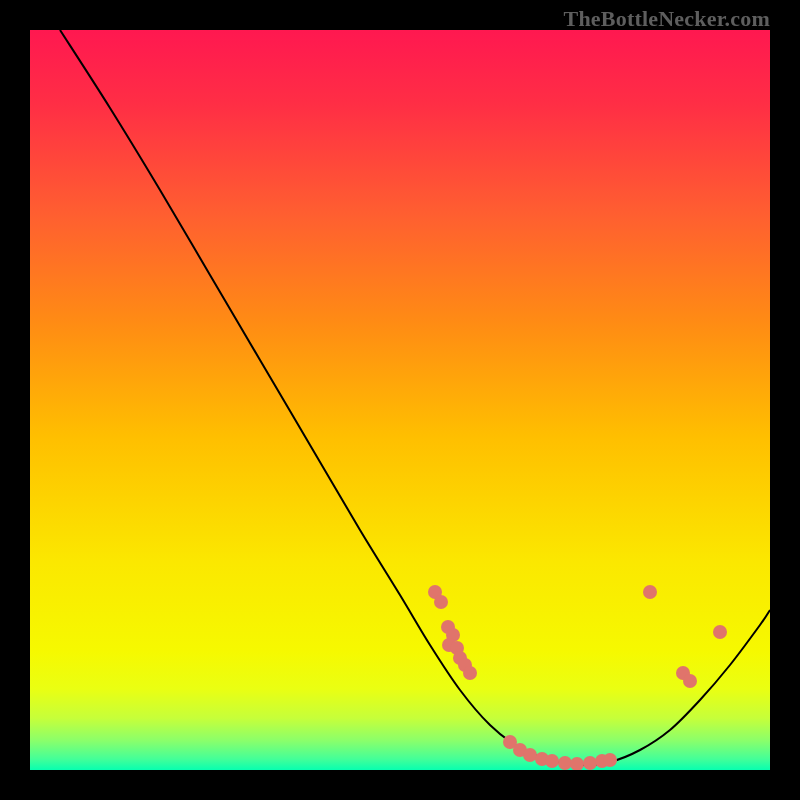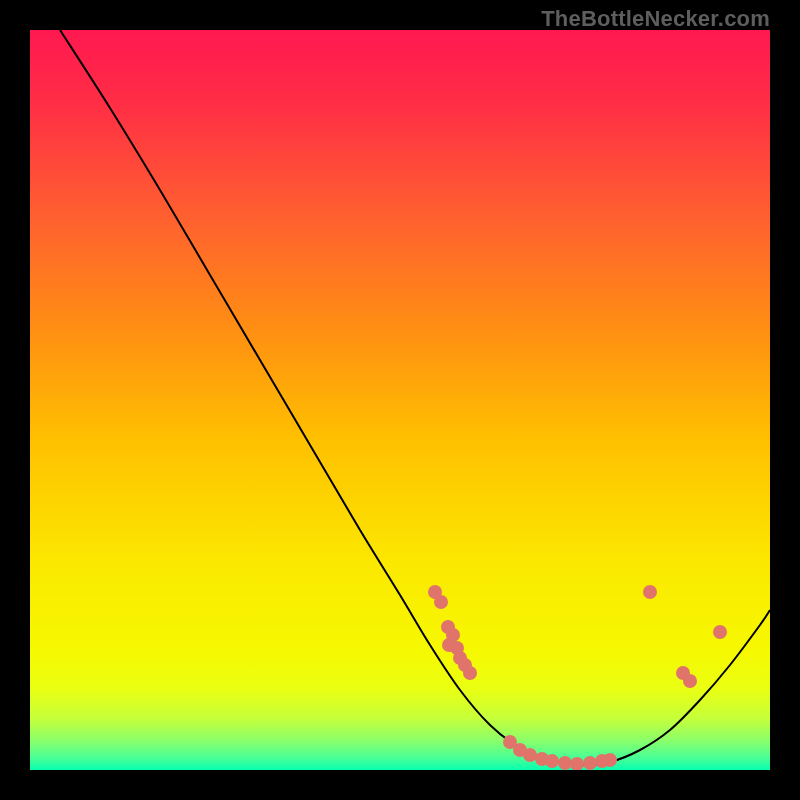--- a/index.html
+++ b/index.html
@@ -14,21 +14,21 @@
     position: absolute;
     left: 30px;
     top: 30px;
     width: 740px;
     height: 740px;
   }
   .watermark {
     position: absolute;
     top: 6px;
     right: 30px;
-    font-family: Liberation Sans, sans-serif;
+    font-family: Liberation Serif, serif;
     font-size: 22px;
     font-weight: bold;
     color: #5e5e5e;
     letter-spacing: 0.2px;
   }
   svg {
     display: block;
   }
 </style>
 </head>

